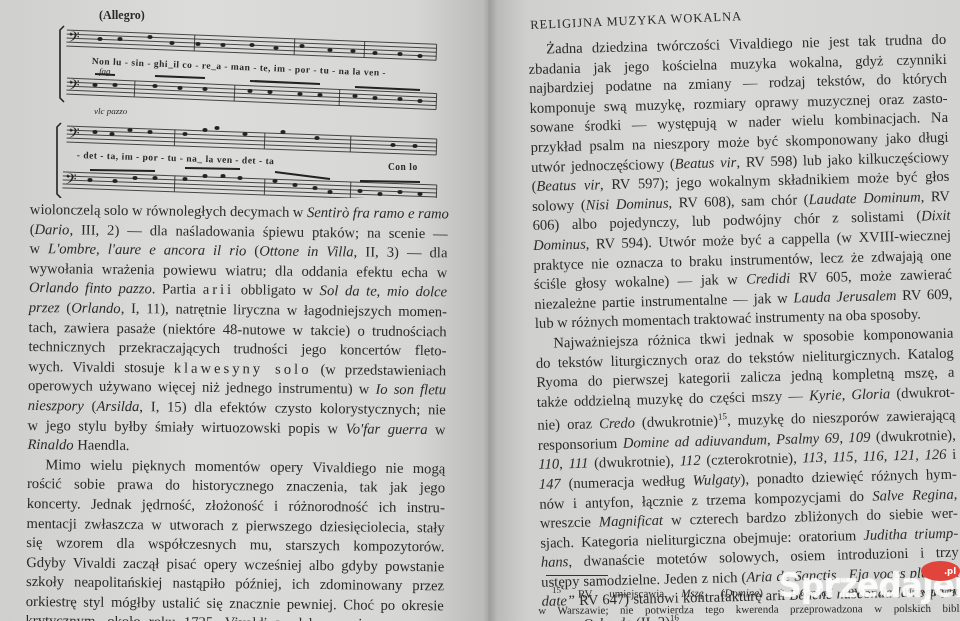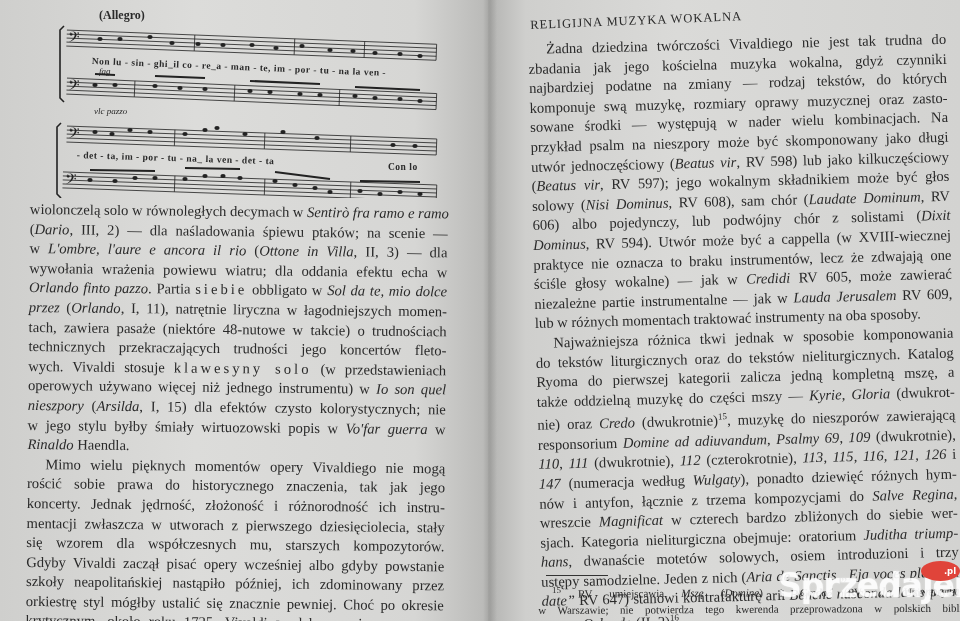--- a/index.html
+++ b/index.html
@@ -211,26 +211,26 @@
       <div class="lyric" style="left:22px; top:142px; transform:rotate(1.8deg); transform-origin:left top;">- det - ta, im - por - tu - na_ la ven - det - ta</div>
       <div class="lyric" style="left:333px; top:154px;text-align:right;">Con lo</div>
     </div>
 
     <div class="col col-left" id="left-col">
         <p>
           <span class="line">wiolonczelą solo w równoległych decymach w <span class="it">Sentirò fra ramo e ramo</span></span>
           <span class="line">(<span class="it">Dario</span>, III, 2) — dla naśladowania śpiewu ptaków; na scenie —</span>
           <span class="line">w <span class="it">L'ombre, l'aure e ancora il rio</span> (<span class="it">Ottone in Villa</span>, II, 3) — dla</span>
           <span class="line">wywołania wrażenia powiewu wiatru; dla oddania efektu echa w</span>
-          <span class="line"><span class="it">Orlando finto pazzo</span>. Partia <span class="sp">siebie</span> obbligato w <span class="it">Sol da te, mio dolce</span></span>
+          <span class="line"><span class="it">Orlando finto pazzo</span>. Partia <span class="sp">arii</span> obbligato w <span class="it">Sol da te, mio dolce</span></span>
           <span class="line"><span class="it">przez</span> (<span class="it">Orlando</span>, I, 11), natrętnie liryczna w łagodniejszych momen-</span>
           <span class="line">tach, zawiera pasaże (niektóre 48-nutowe w takcie) o trudnościach</span>
           <span class="line">technicznych przekraczających trudności jego koncertów fleto-</span>
           <span class="line">wych. Vivaldi stosuje <span class="sp">klawesyny solo</span> (w przedstawieniach</span>
-          <span class="line">operowych używano więcej niż jednego instrumentu) w <span class="it">Io son quel</span></span>
+          <span class="line">operowych używano więcej niż jednego instrumentu) w <span class="it">Io son fletu</span></span>
           <span class="line"><span class="it">nieszpory</span> (<span class="it">Arsilda</span>, I, 15) dla efektów czysto kolorystycznych; nie</span>
           <span class="line">w jego stylu byłby śmiały wirtuozowski popis w <span class="it">Vo'far guerra</span> w</span>
           <span class="line last"><span class="it">Rinaldo</span> Haendla.</span>
         </p>
         <p>
           <span class="line" style="padding-left: 18px;">Mimo wielu pięknych momentów opery Vivaldiego nie mogą</span>
           <span class="line">rościć sobie prawa do historycznego znaczenia, tak jak jego</span>
           <span class="line">koncerty. Jednak jędrność, złożoność i różnorodność ich instru-</span>
           <span class="line">mentacji zwłaszcza w utworach z pierwszego dziesięciolecia, stały</span>
           <span class="line">się wzorem dla współczesnych mu, starszych kompozytorów.</span>

